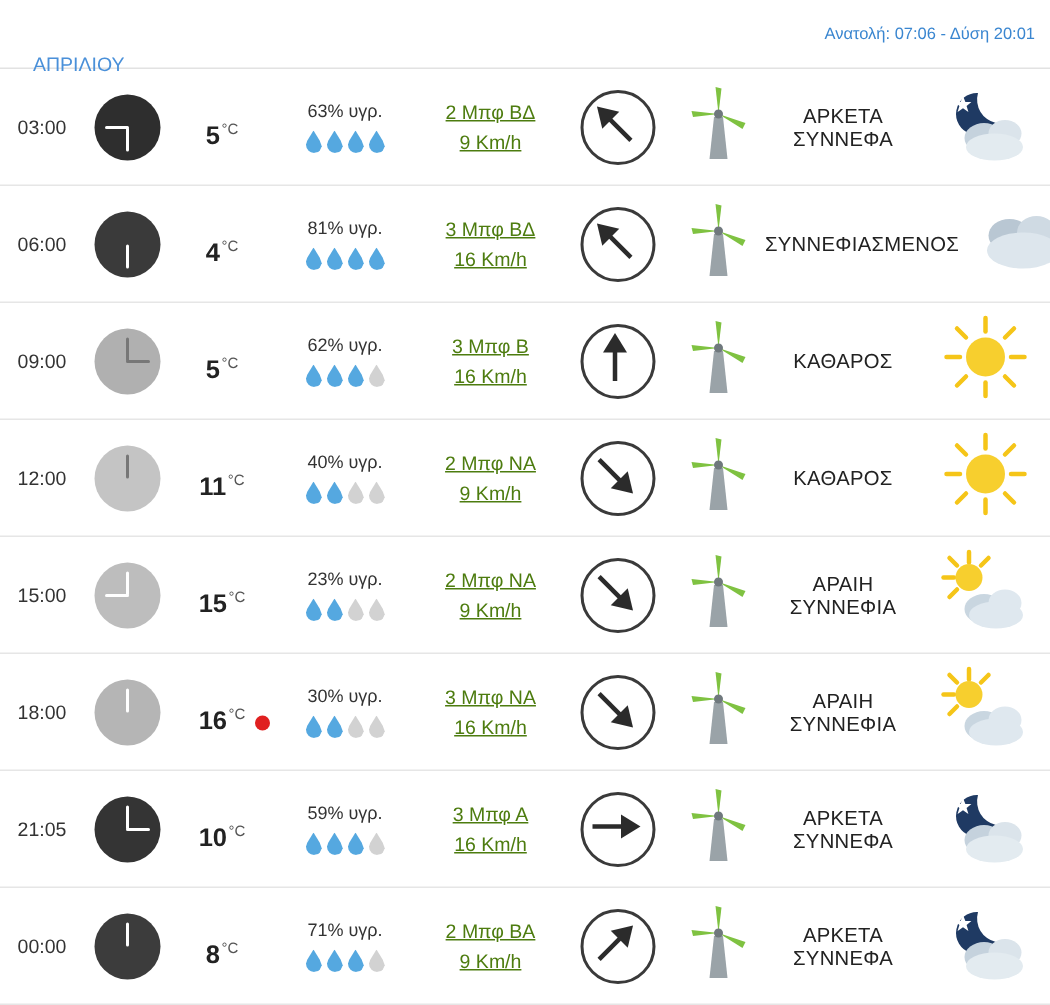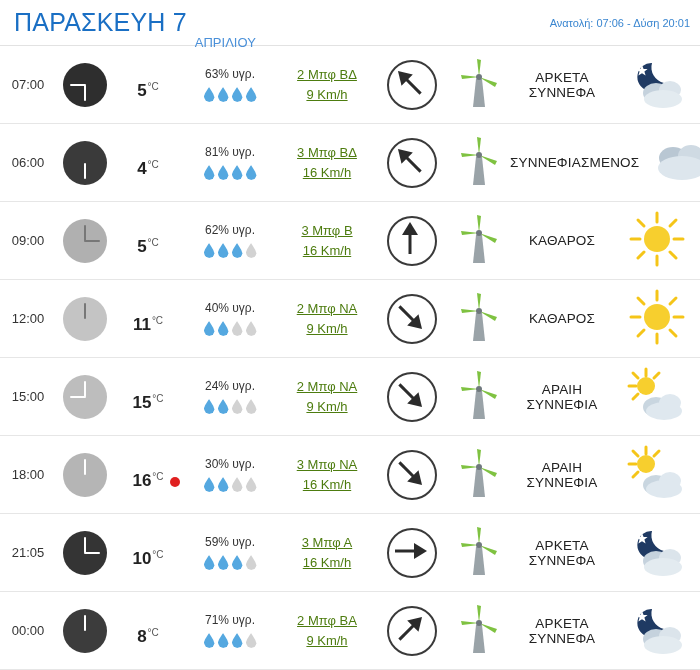--- a/index.html
+++ b/index.html
@@ -208,28 +208,27 @@
     justify-content: center;
     align-items: center;
   }
 </style>
 </head>
 <body>
 
 <div class="page">
 
   <div class="header">
-    <div class="hdr-day">ΠΑΡΑΣΚΕΥΗ 7</div>
     <div class="hdr-month">ΑΠΡΙΛΙΟΥ</div>
     <div class="hdr-sun">Ανατολή: 07:06  - Δύση 20:01</div>
   </div>
 
   <div id="rows-container">
       <div class="row">
-        <div class="c-time">07:00</div>
+        <div class="c-time">03:00</div>
         <div class="c-clock">
           <div class="clock" style="background: rgb(46, 46, 46);">
             <div class="hand hand-left"></div>
             <div class="hand hand-down"></div>
           </div>
         </div>
         <div class="c-temp"><span>5</span><span class="unit">°C</span></div>
         <div class="c-hum">
           <div>63% υγρ.</div>
           <div class="drops">
@@ -448,21 +447,21 @@
       <div class="row">
         <div class="c-time">15:00</div>
         <div class="c-clock">
           <div class="clock" style="background: rgb(189, 189, 189);">
             <div class="hand hand-v"></div>
             <div class="hand hand-left"></div>
           </div>
         </div>
         <div class="c-temp"><span>15</span><span class="unit">°C</span></div>
         <div class="c-hum">
-          <div>24% υγρ.</div>
+          <div>23% υγρ.</div>
           <div class="drops">
             <div class="drop drop-on"></div>
             <div class="drop drop-on"></div>
             <div class="drop drop-off"></div>
             <div class="drop drop-off"></div>
           </div>
         </div>
         <div class="c-wind">
           <div>2 Μπφ ΝΑ</div>
           <div>9 Km/h</div>

